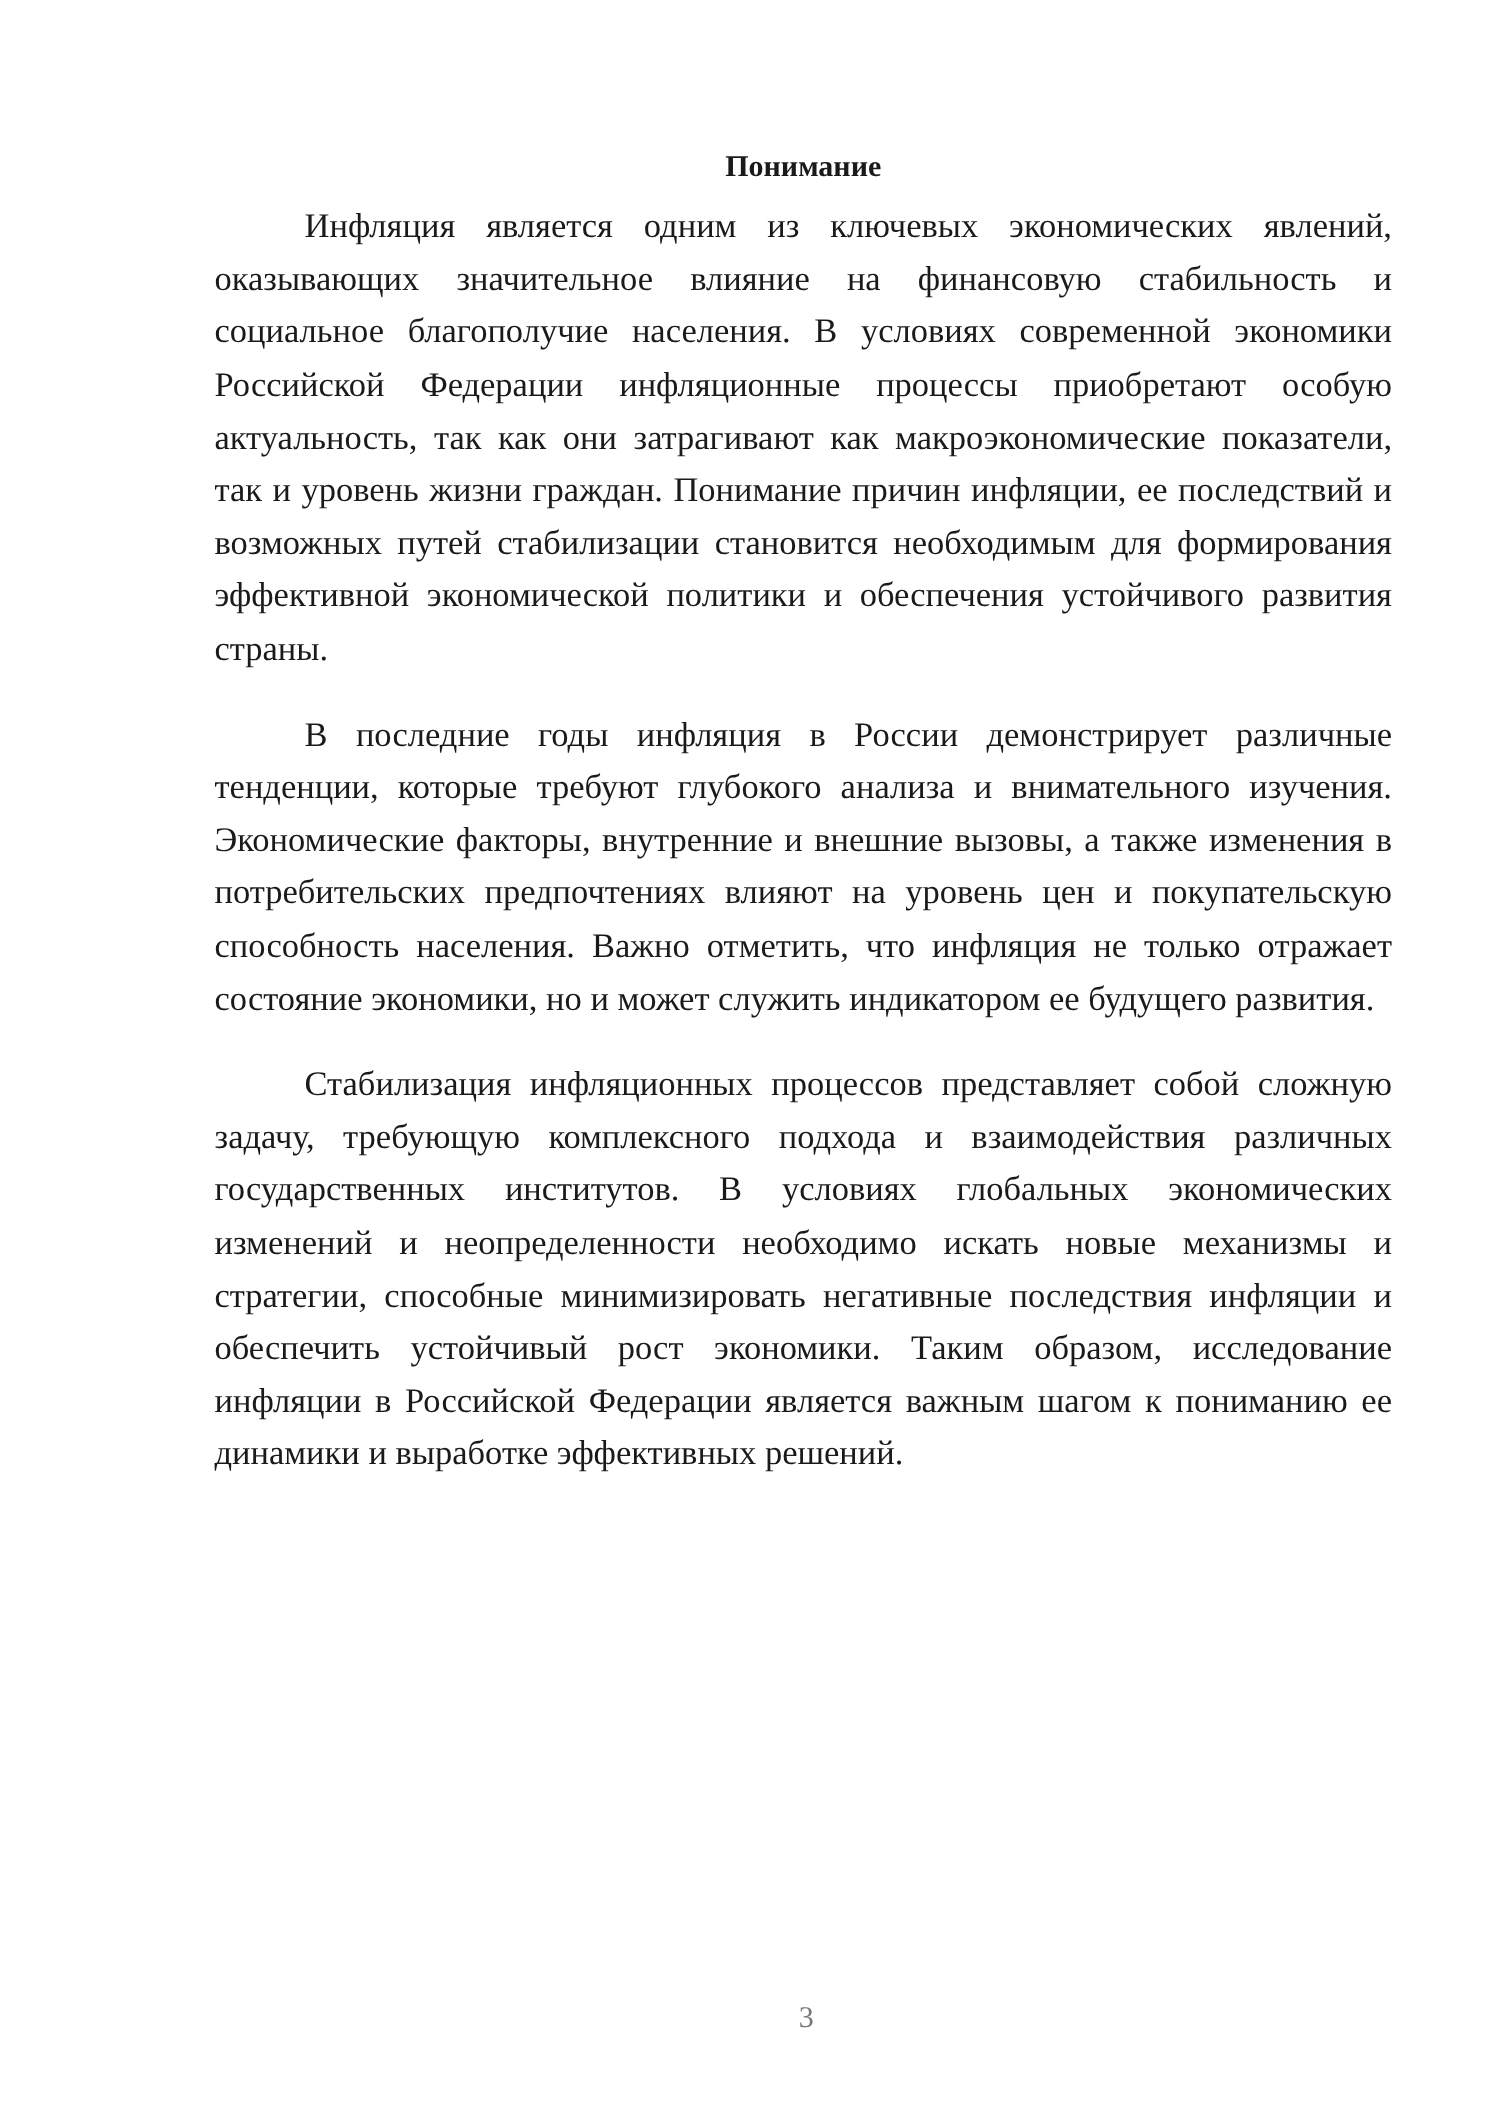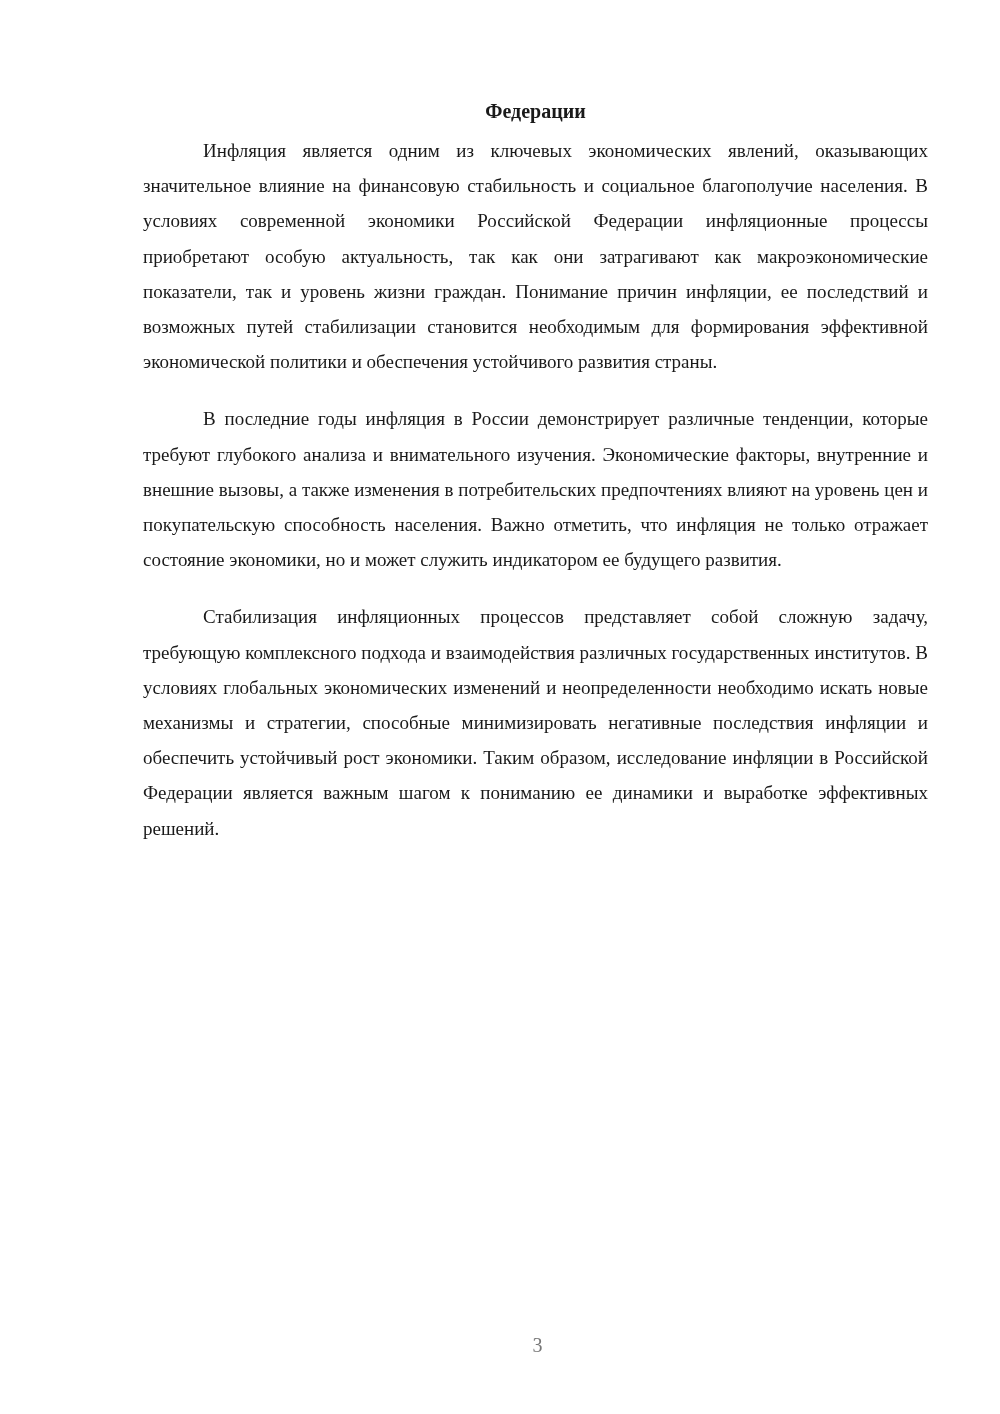--- a/index.html
+++ b/index.html
@@ -31,21 +31,21 @@
     }
     .heading {
       text-align: center;
       font-weight: bold;
       font-size: 20px;
       line-height: 36px;
       margin: 0 0 4px 0;
       padding-left: 0;
     }
     .para {
-      font-size: 19px;
+      font-size: 23px;
       line-height: 35.2px;
       text-align: justify;
       text-indent: 60px;
       margin: 0 0 22px 0;
       letter-spacing: 0;
       word-spacing: 0;
     }
     .page-number {
       position: absolute;
       left: 0;
@@ -54,19 +54,19 @@
       text-align: center;
       font-size: 20px;
       color: #777777;
     }
   </style>
 </head>
 <body>
 
 <div class="page">
   <div class="content">
-    <h1 class="heading">Федерации</h1>
+    <h1 class="heading">Понимание</h1>
     <p class="para">Инфляция является одним из ключевых экономических явлений, оказывающих значительное влияние на финансовую стабильность и социальное благополучие населения. В условиях современной экономики Российской Федерации инфляционные процессы приобретают особую актуальность, так как они затрагивают как макроэкономические показатели, так и уровень жизни граждан. Понимание причин инфляции, ее последствий и возможных путей стабилизации становится необходимым для формирования эффективной экономической политики и обеспечения устойчивого развития страны.</p>
     <p class="para">В последние годы инфляция в России демонстрирует различные тенденции, которые требуют глубокого анализа и внимательного изучения. Экономические факторы, внутренние и внешние вызовы, а также изменения в потребительских предпочтениях влияют на уровень цен и покупательскую способность населения. Важно отметить, что инфляция не только отражает состояние экономики, но и может служить индикатором ее будущего развития.</p>
     <p class="para">Стабилизация инфляционных процессов представляет собой сложную задачу, требующую комплексного подхода и взаимодействия различных государственных институтов. В условиях глобальных экономических изменений и неопределенности необходимо искать новые механизмы и стратегии, способные минимизировать негативные последствия инфляции и обеспечить устойчивый рост экономики. Таким образом, исследование инфляции в Российской Федерации является важным шагом к пониманию ее динамики и выработке эффективных решений.</p>
   </div>
   <div class="page-number">3</div>
 </div>
 
 </body></html>

